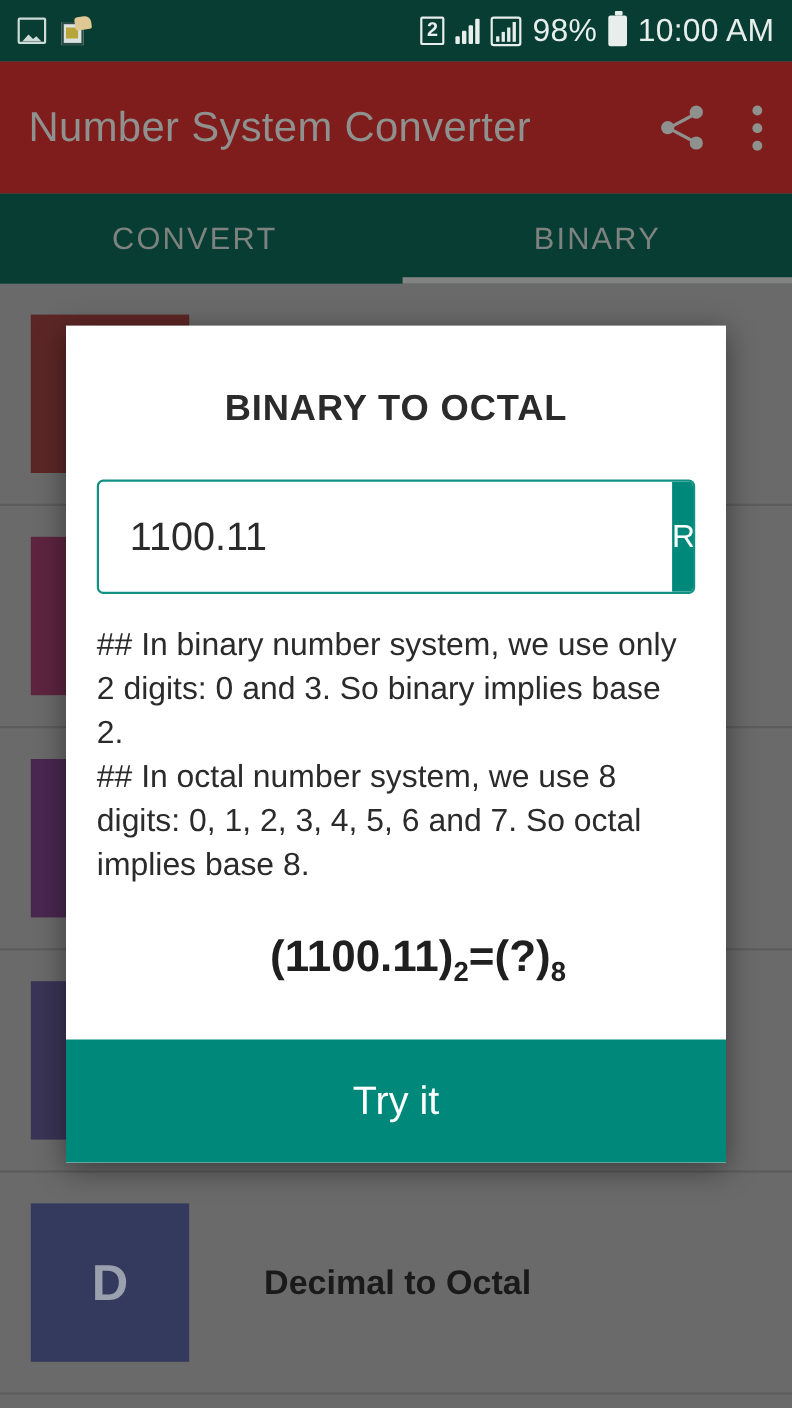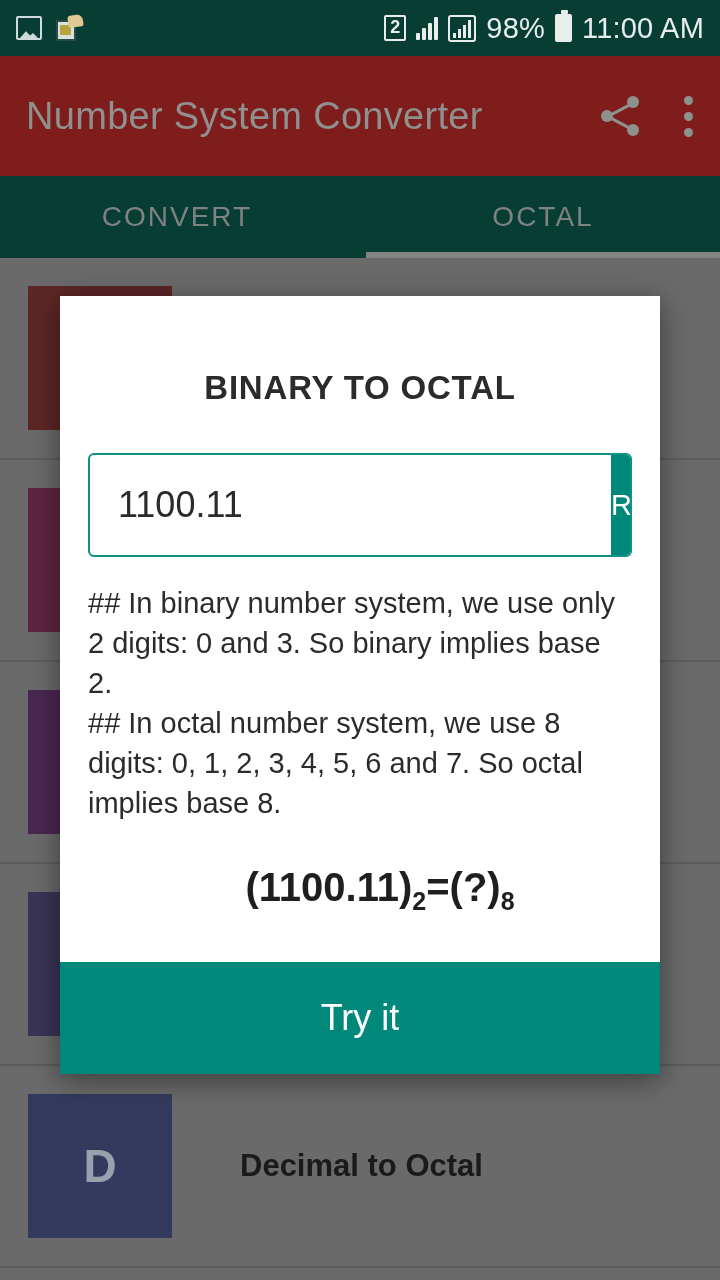--- a/index.html
+++ b/index.html
@@ -157,21 +157,21 @@
   }
   .dialog {
     position: absolute; left: 60px; top: 296px;
     width: 600px;
     background: #ffffff;
     box-shadow: 0 6px 26px rgba(0,0,0,.45);
     overflow: hidden;
   }
   .dlg-title {
     text-align: center; font-size: 33px; font-weight: bold; color: #2b2b2b;
-    letter-spacing: .8px; padding: 56px 0 46px; margin-top: 17px;
+    letter-spacing: .8px; padding: 56px 0 46px;
   }
   .input-wrap {
     margin: 0 28px; height: 104px; display: flex;
     border: 2px solid #0f9184; border-radius: 6px; overflow: hidden;
     background: #fff;
   }
   .input-field {
     flex: 1; border: none; outline: none; background: transparent;
     font-size: 36px; color: #2b2b2b; padding: 0 28px;
     font-family: "Liberation Sans", sans-serif;
@@ -223,21 +223,21 @@
           <i></i>
         </div>
       <div class="sig-boxed">
           <i></i>
           <i></i>
           <i></i>
           <i></i>
         </div>
       <div class="sb-text">98%</div>
       <div class="battery"></div>
-      <div class="sb-text">11:00 AM</div>
+      <div class="sb-text">10:00 AM</div>
     </div>
   </div>
 
   <div class="appbar">
     <div class="app-title">Number System Converter</div>
     <div class="appbar-actions">
       <div class="share-icon">
         <span class="l1"></span>
           <span class="l2"></span>
         <i class="d1"></i>
@@ -250,21 +250,21 @@
           <i></i>
         </div>
     </div>
   </div>
 
   <div class="tabs">
     <div class="tab">
       <span>CONVERT</span>
     </div>
     <div class="tab active">
-      <span>OCTAL</span>
+      <span>BINARY</span>
       <span class="tab-underline"></span>
     </div>
   </div>
 
   <div class="list">
     <div class="list-row">
       <div class="tile" id="tile0" style="background: rgb(93, 38, 38);"></div>
       <div class="row-label"></div>
     </div>
     <div class="list-row">

